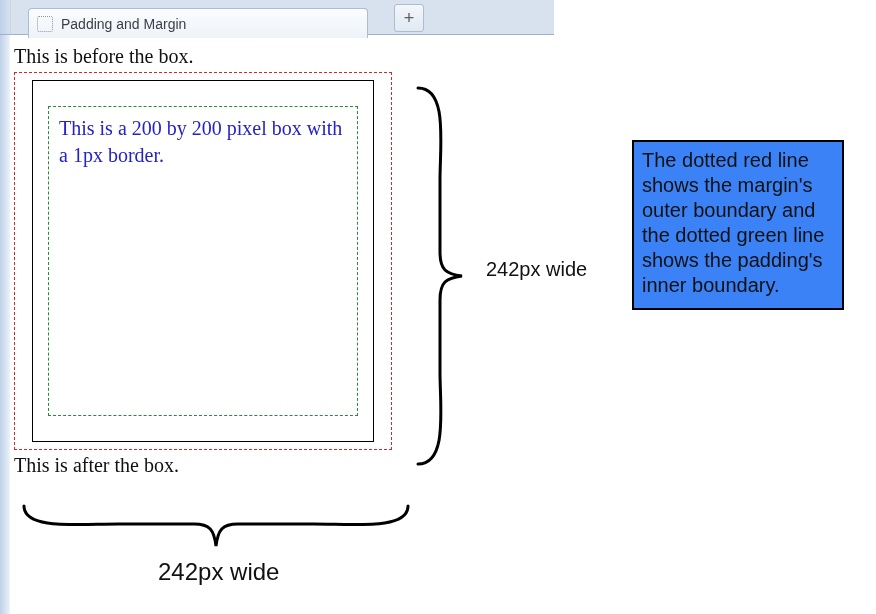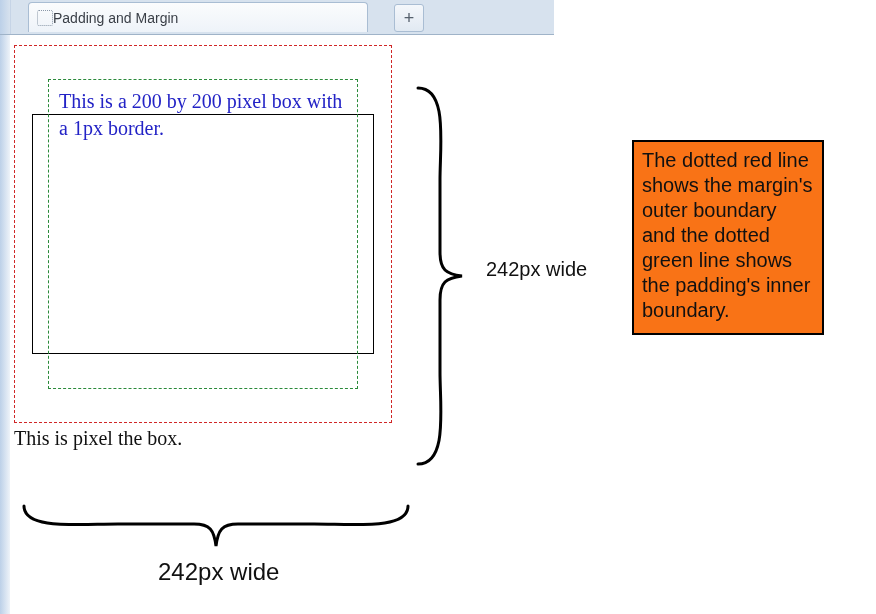--- a/index.html
+++ b/index.html
@@ -25,26 +25,26 @@
   .tab-strip .scroll-edge {
     position: absolute;
     left: 0; top: 0; bottom: 0;
     width: 10px;
     background: linear-gradient(to right, #bcd0e8, #d7e2ee);
     border-right: 1px solid #c6d4e6;
   }
   .tab {
     position: absolute;
     left: 28px;
-    top: 2px;
+    top: 8px;
     height: 30px;
     padding: 0 14px 0 8px;
     display: flex;
     align-items: center;
-    gap: 0;
+    gap: 8px;
     background: linear-gradient(#fbfcfd, #eef3f9);
     border: 1px solid #a9bdd3;
     border-bottom: none;
     border-top-left-radius: 4px;
     border-top-right-radius: 4px;
     min-width: 340px;
     box-sizing: border-box;
   }
   .tab-icon {
     width: 16px; height: 16px;
@@ -107,21 +107,21 @@
     height: 378px;
     border: 1px dashed #d02727;
     margin: 4px 0;
     display: flex;
     align-items: center;
     justify-content: center;
     box-sizing: border-box;
   }
   .border-box {
     width: 342px;
-    height: 240px;
+    height: 362px;
     border: 1px solid #000;
     display: flex;
     align-items: center;
     justify-content: center;
     box-sizing: border-box;
   }
   .padding-box {
     width: 310px;
     height: 310px;
     border: 1px dashed #2a8a3a;
@@ -168,22 +168,22 @@
     font-family: Arial, Helvetica, sans-serif;
     font-size: 24px;
     color: #111;
   }
 
   
   .callout {
     position: absolute;
     left: 632px;
     top: 140px;
-    width: 192px;
-    background: #f97316;
+    width: 212px;
+    background: #3b82f6;
     border: 2px solid #000;
     padding: 6px 8px 10px 8px;
     font-family: Arial, Helvetica, sans-serif;
     font-size: 20px;
     line-height: 1.25;
     color: #111;
     box-sizing: border-box;
   }
 </style>
 </head>
@@ -197,30 +197,31 @@
   </div>
   <div class="new-tab-btn">
     <span class="plus">+</span>
   </div>
 </div>
 
 <div class="content-column">
   <div class="left-edge"></div>
   <div class="doc-body">
 
+    <p>This is before the box.</p>
 
     <div class="margin-box">
       <div class="border-box">
         <div class="padding-box">
           <div class="inner-text">This is a 200 by 200 pixel box with a 1px border.</div>
         </div>
       </div>
     </div>
 
-    <p>This is pixel the box.</p>
+    <p>This is after the box.</p>
 
   </div>
 </div>
 
 <div class="right-brace">
   <svg viewBox="0 0 60 384" preserveAspectRatio="none">
     <path d="M8 4
              C38 4 30 60 30 96
              L30 168
              C30 186 36 190 52 192

